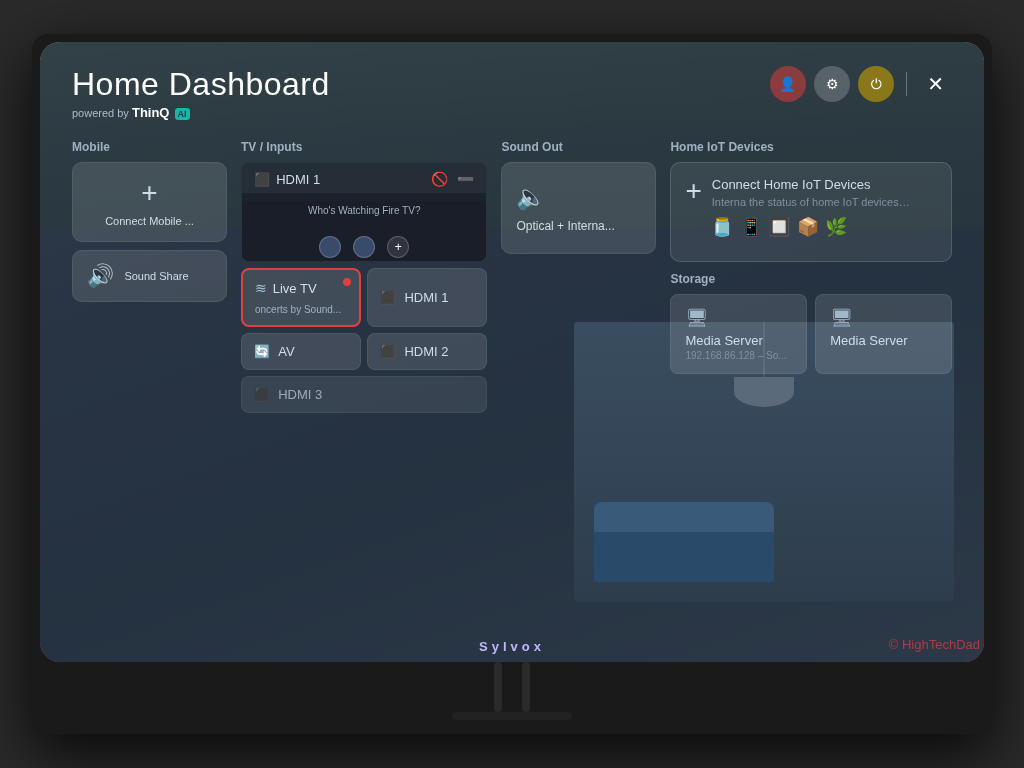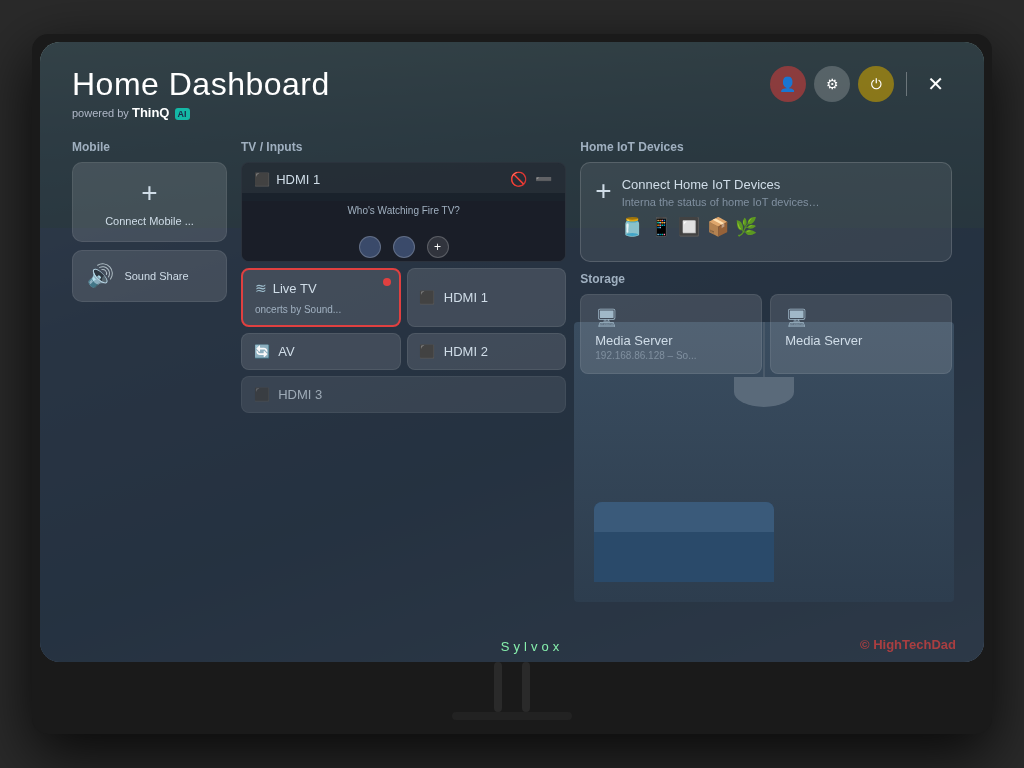--- a/index.html
+++ b/index.html
@@ -326,24 +326,24 @@
     }
     .stand-base {
       width: 120px;
       height: 8px;
       background: #222;
       border-radius: 4px;
     }
     .watermark {
       position: absolute;
       bottom: 10px;
-      right: 28px;
+      right: 4px;
       color: #c04040;
       font-size: 13px;
-      font-weight: bold;
+      font-weight: normal;
       opacity: 0.85;
     }
     
     .room-bg {
       position: absolute;
       right: 30px;
       bottom: 60px;
       width: 380px;
       height: 280px;
       background: linear-gradient(180deg, #3a4d60 0%, #2d3d4e 100%);
@@ -511,20 +511,27 @@
               </div>
             </div>
 
             <div class="input-card" style="opacity:0.7;">
               <span>⬛</span>
               <span>HDMI 3</span>
             </div>
           </div>
         </div>
 
+        <div class="col-sound">
+          <div class="section-label">Sound Out</div>
+          <div class="sound-card">
+            <span class="sound-icon">🔈</span>
+            <span class="sound-label">Optical + Interna...</span>
+          </div>
+        </div>
 
         <div class="col-iot">
           <div class="section-label">Home IoT Devices</div>
           <div class="iot-card">
             <span class="iot-plus">+</span>
             <div class="iot-text">
               <div class="iot-title">Connect Home IoT Devices</div>
               <div class="iot-sub">Interna the status of home IoT devices…</div>
               <div class="iot-devices-icons">
                 <span>🫙</span>
@@ -547,21 +554,21 @@
               <div class="storage-card">
                 <div class="storage-icon">🖥</div>
                 <div class="storage-title">Media Server</div>
               </div>
             </div>
           </div>
         </div>
       </div>
     </div>
 
-    <div style="position:absolute;bottom:8px;left:50%;transform:translateX(-50%);color:#86efac;font-size:13px;letter-spacing:4px;font-weight:400;margin-left:20px;">Sylvox</div>
+    <div style="position:absolute;bottom:8px;left:50%;transform:translateX(-50%);color:#c4b5fd;font-size:13px;letter-spacing:4px;font-weight:700;">Sylvox</div>
 
     <div class="watermark">© HighTechDad</div>
   </div>
 
   <div class="tv-stand">
     <div class="stand-neck">
       <div class="stand-pole"></div>
       <div class="stand-pole"></div>
     </div>
     <div class="stand-base"></div>

